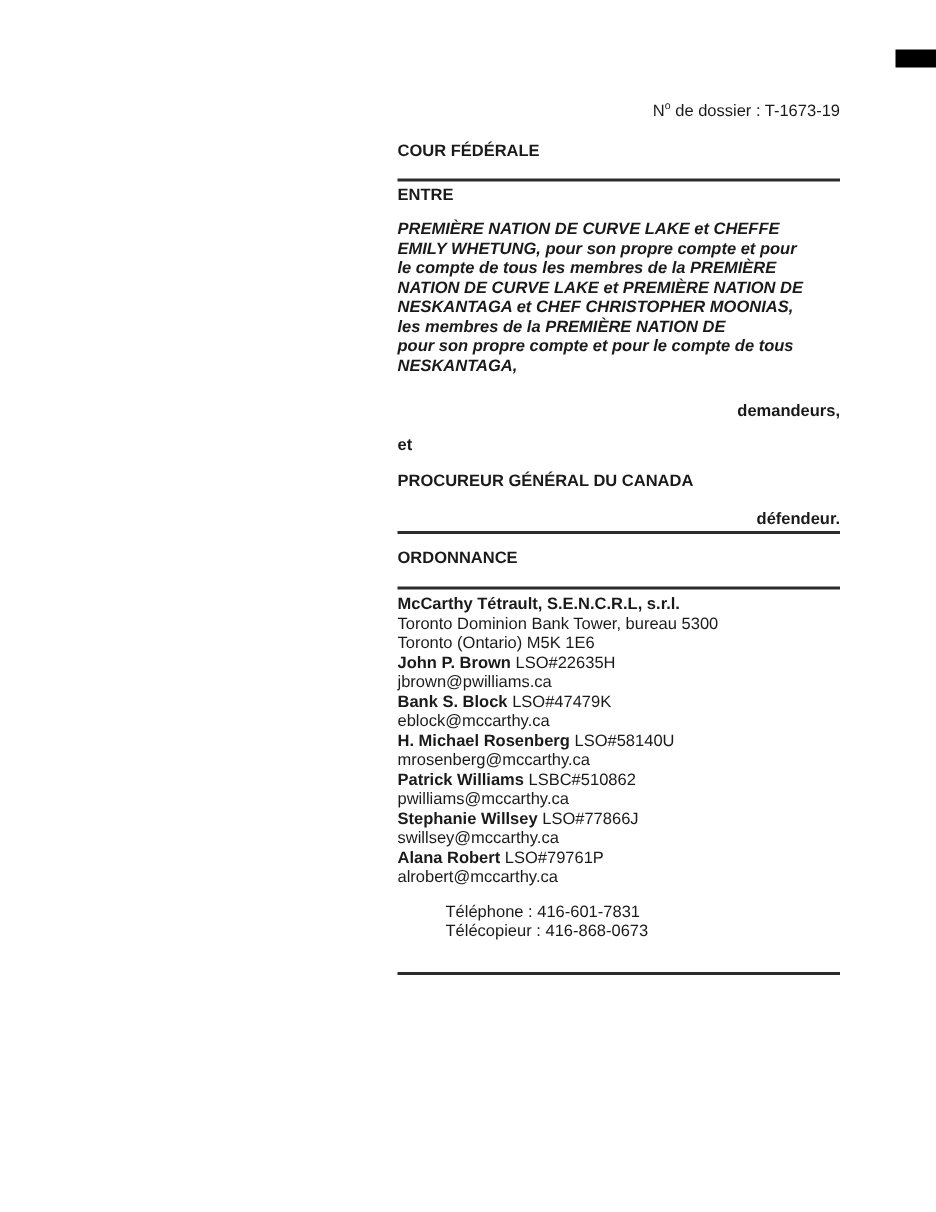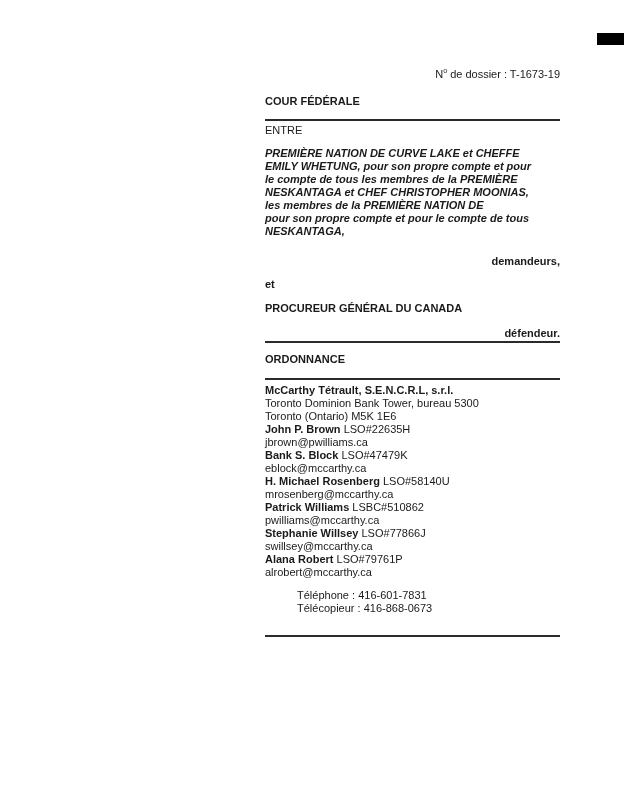--- a/index.html
+++ b/index.html
@@ -17,21 +17,21 @@
     font-size:11px;line-height:13px;
   }
   .right{text-align:right;}
   .center{text-align:left;}
   .bold{font-weight:bold;}
   .rule{border:0;border-top:2px solid #2b2b2b;margin:0;width:100%;}
   .docket{margin-top:68px;}
   .docket sup{font-size:7px;vertical-align:super;line-height:0;}
   .court-title{margin-top:14px;font-weight:bold;}
   .rule-entre{margin-top:11px;}
-  .entre{margin-top:3px;font-weight:normal;}
+  .entre{margin-top:3px;font-weight:bold;}
   .party-block{
     margin-top:10px;text-align:left;
     font-weight:bold;font-style:italic;
   }
   .demandeurs{margin-top:17px;font-weight:bold;}
   .conj{margin-top:10px;font-weight:bold;}
   .procureur{margin-top:11px;font-weight:bold;}
   .defendeur{margin-top:12px;font-weight:bold;}
   .rule-def{margin-top:1px;}
   .ordonnance{margin-top:10px;font-weight:bold;}
@@ -55,20 +55,21 @@
     <div class="court-title center">COUR FÉDÉRALE</div>
 
     <hr class="rule rule-entre">
 
     <div class="entre">ENTRE</div>
 
     <div class="party-block">
       <div>PREMIÈRE NATION DE CURVE LAKE et CHEFFE</div>
       <div>EMILY WHETUNG, pour son propre compte et pour</div>
       <div>le compte de tous les membres de la PREMIÈRE</div>
+      <div>NATION DE CURVE LAKE et PREMIÈRE NATION DE</div>
       <div>NESKANTAGA et CHEF CHRISTOPHER MOONIAS,</div>
       <div>les membres de la PREMIÈRE NATION DE</div>
       <div>pour son propre compte et pour le compte de tous</div>
       <div>NESKANTAGA,</div>
     </div>
 
     <div class="demandeurs right">demandeurs,</div>
 
     <div class="conj center">et</div>
 

